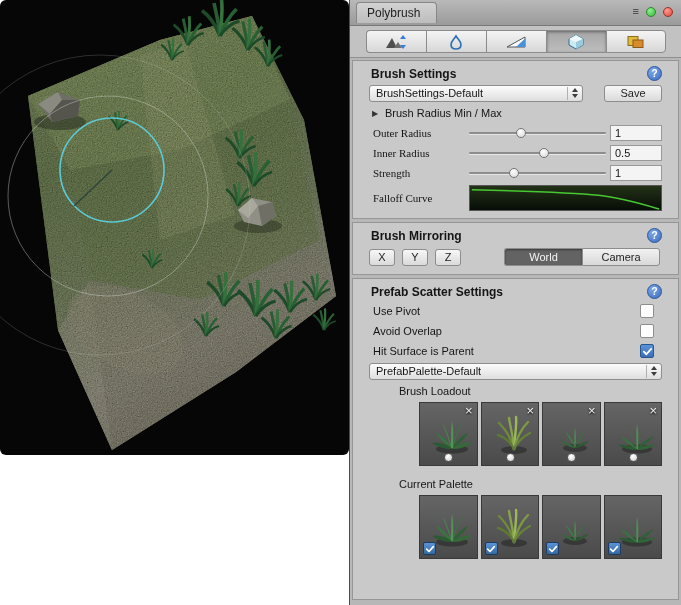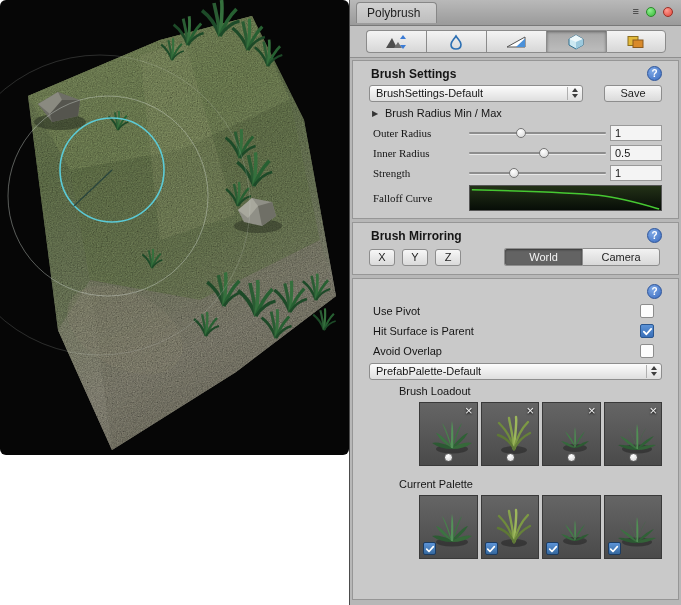--- a/index.html
+++ b/index.html
@@ -346,37 +346,38 @@
           <div class="btn axis">Z</div>
           <div class="segmented">
             <div class="seg active">World</div>
             <div class="seg">Camera</div>
           </div>
         </div>
       </div>
 
       <div class="box grow">
         <div class="sec-head">
+          <span class="sec-title">Prefab Scatter Settings</span>
           <span class="help">?</span>
         </div>
         <div class="row">
           <span class="lbl-flex">Use Pivot</span>
+          <span class="checkbox"></span>
+        </div>
+        <div class="row">
+          <span class="lbl-flex">Avoid Overlap</span>
           <span class="checkbox"></span>
         </div>
         <div class="row">
           <span class="lbl-flex">Hit Surface is Parent</span>
           <span class="checkbox checked">
               <svg>
                 <use href="#check-mark"></use>
               </svg>
             </span>
-        </div>
-        <div class="row">
-          <span class="lbl-flex">Avoid Overlap</span>
-          <span class="checkbox"></span>
         </div>
         <div class="row">
           <div class="popup">
             <span class="val">PrefabPalette-Default</span>
             <span class="updown">
                 <i class="caret-up"></i>
                 <i class="caret-down"></i>
               </span>
           </div>
         </div>

